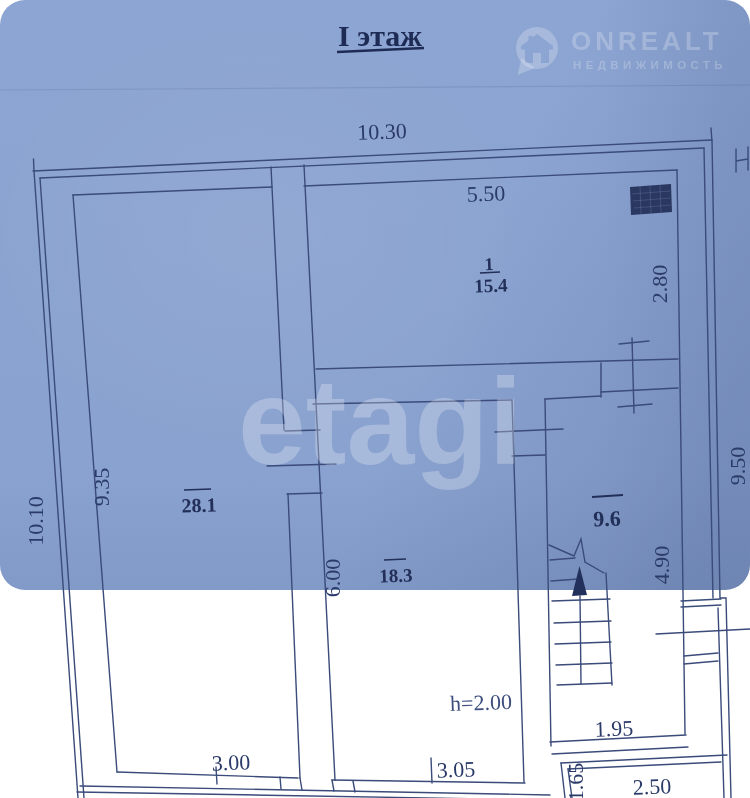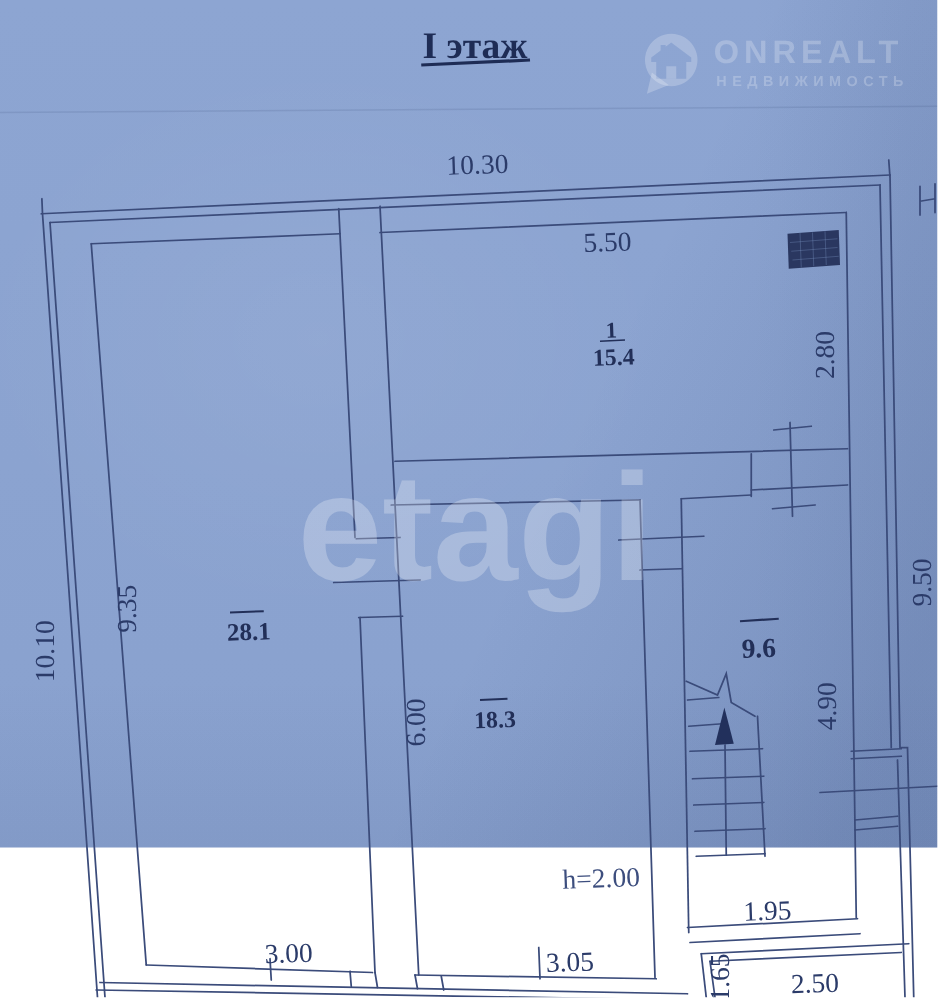--- a/index.html
+++ b/index.html
@@ -1,24 +1,25 @@
 <!DOCTYPE html>
 <html><head>
 <meta charset="utf-8">
 <style>
   html,body{margin:0;padding:0;}
   body{width:750px;height:798px;overflow:hidden;}
   #page{
-    position:relative;width:750px;height:678px;
+    position:relative;width:750px;height:590px;
     background:
       radial-gradient(ellipse 400px 320px at 34% 40%, rgba(255,255,255,0.05), rgba(255,255,255,0) 70%),
       linear-gradient(115deg, rgba(22,42,90,0) 58%, rgba(22,42,90,0.14) 92%),
       linear-gradient(90deg, rgba(22,42,90,0) 80%, rgba(22,42,90,0.05) 97%),
       linear-gradient(0deg, rgba(22,42,90,0.06) 0%, rgba(22,42,90,0) 20%),
       linear-gradient(180deg, #8da5d2 0%, #8ba3d0 55%, #89a1ce 100%);
+    border-radius: 25px;
   }
   .dim{font-family:"Liberation Serif", serif; font-size:22px; fill:#2b3b69;}
   .lbl{font-family:"Liberation Serif", serif; fill:#222f58; font-weight:bold;}
   .wm{font-family:"Liberation Sans", sans-serif; font-weight:bold;}
 </style>
 </head>
 <body>
 <div id="page">
 <svg width="750" height="798" viewBox="0 0 750 798" xmlns="http://www.w3.org/2000/svg">
   <defs>

